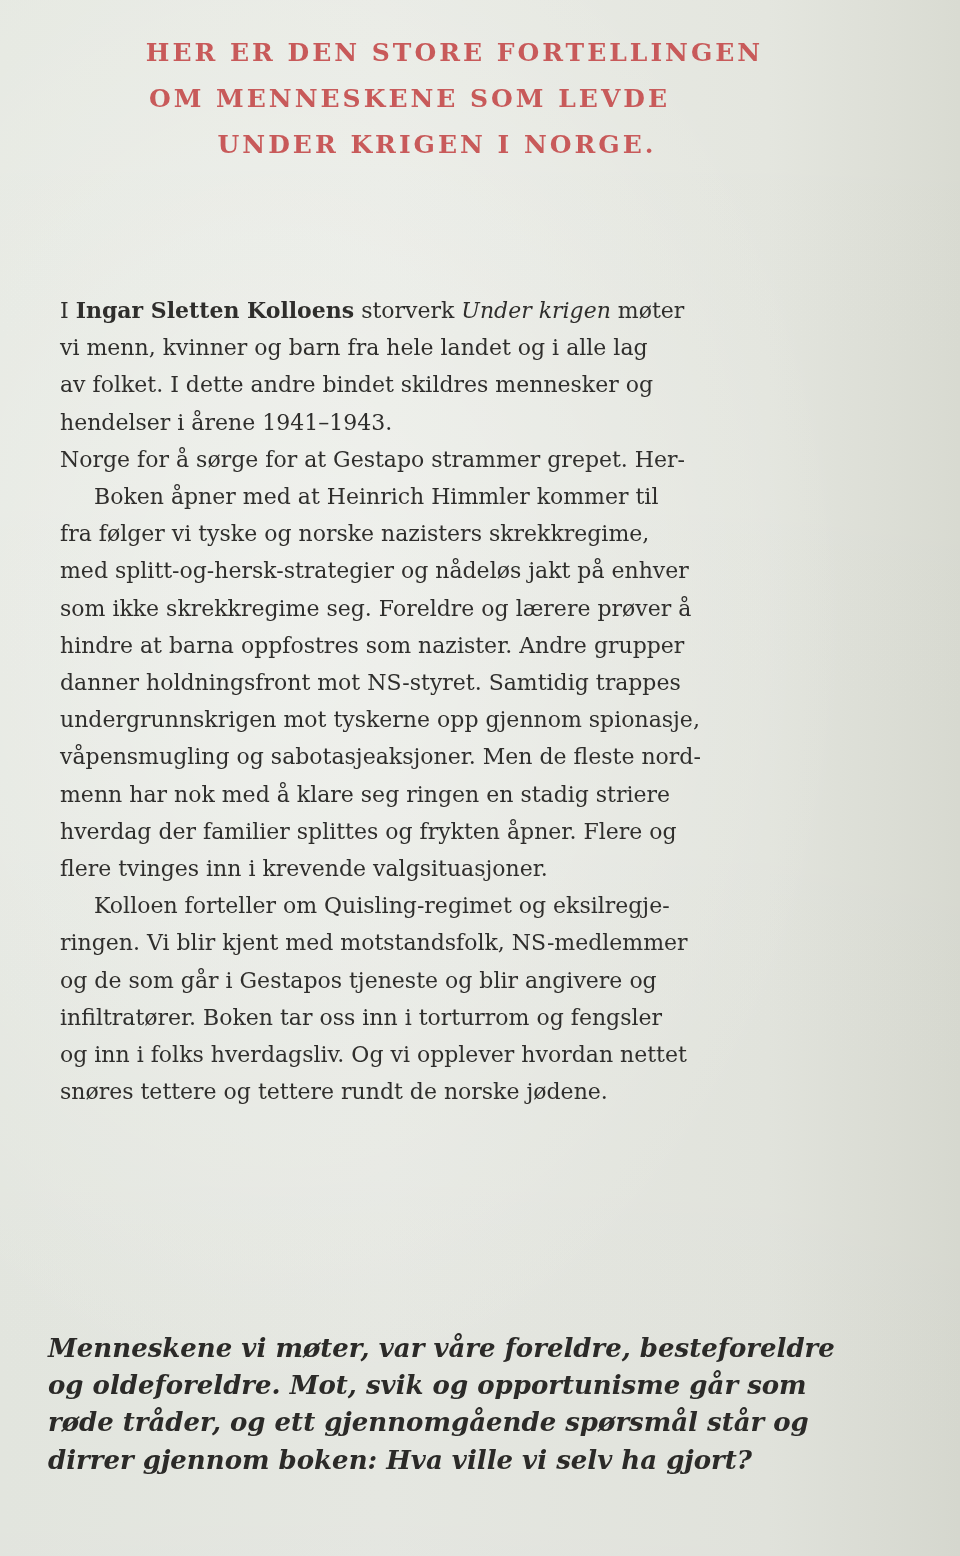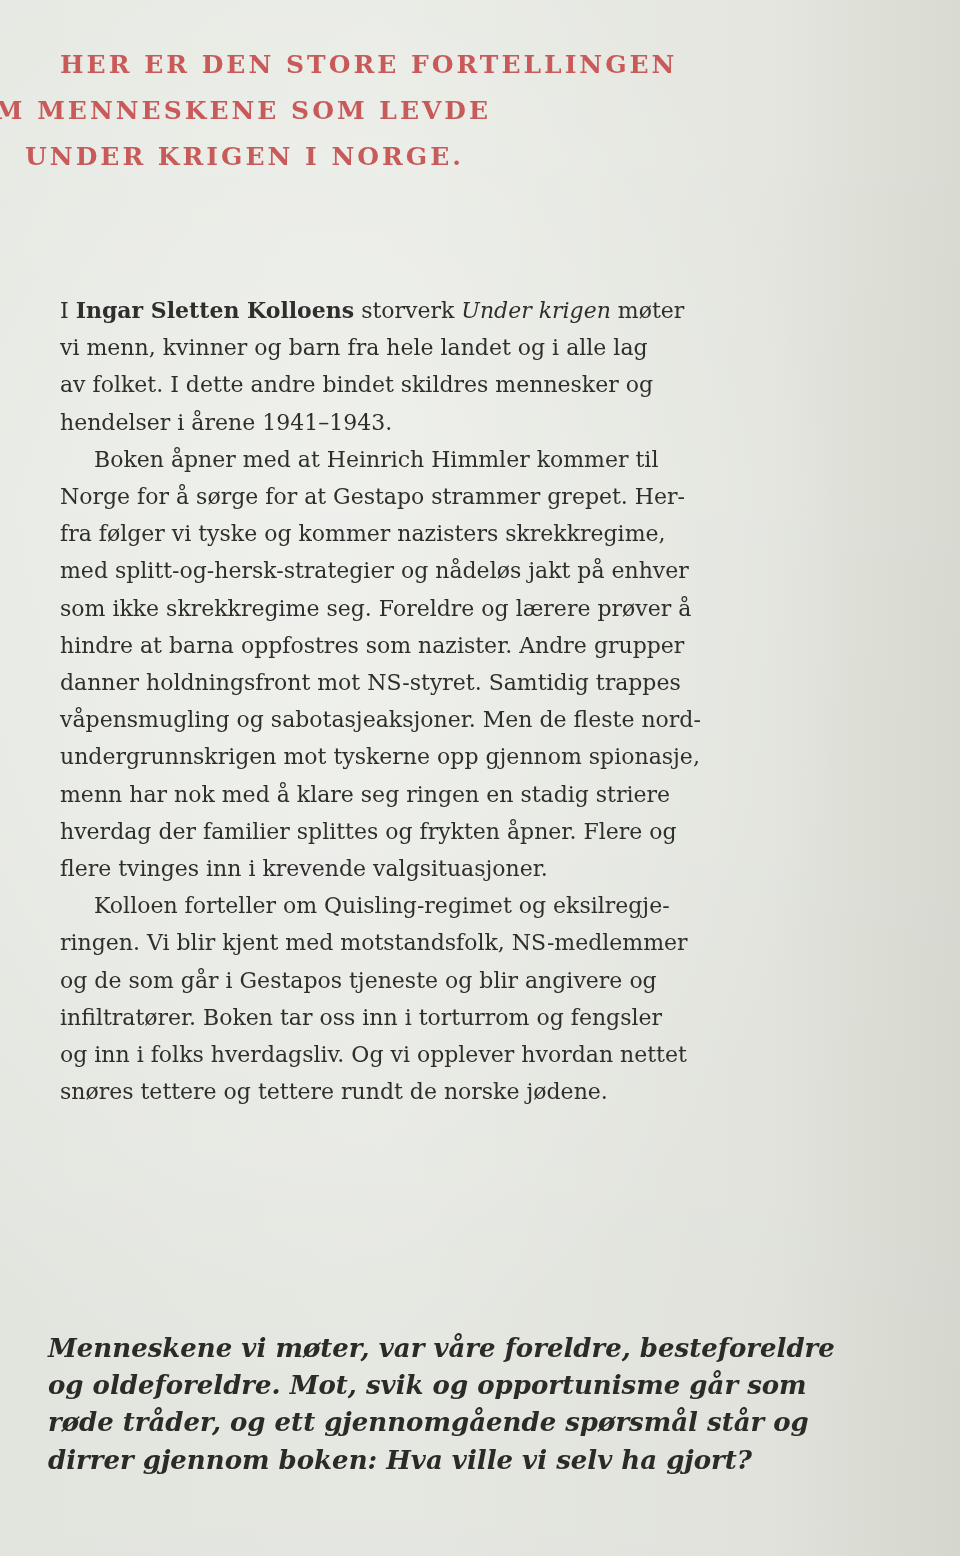--- a/index.html
+++ b/index.html
@@ -18,24 +18,24 @@
     .page {
       position: absolute;
       left: 0; top: 0;
       width: 960px; height: 1556px;
       background:
         radial-gradient(ellipse at 30% 40%, rgba(255,255,255,0.35), rgba(255,255,255,0) 60%),
         linear-gradient(180deg, rgba(0,0,0,0.0) 0%, rgba(0,0,0,0.02) 100%);
     }
     .headline {
       position: absolute;
-      top: 42px;
+      top: 30px;
       left: 0;
       width: 849px;
-      text-align: left;
+      text-align: center;
       color: #c85a5a;
       font-family: "DejaVu Serif", serif;
       font-weight: bold;
       font-size: 25px;
       letter-spacing: 3px;
       line-height: 46px;
       text-transform: uppercase;
       filter: blur(0.6px);
     }
     .headline .line { display: block; }
@@ -89,29 +89,29 @@
 
   <div class="body-text">
     <div class="para">
       <span class="line-span"><span>I </span><span class="bold">Ingar Sletten Kolloens</span><span> storverk </span><span class="italic">Under krigen</span><span> møter</span></span>
       <span class="line-span">vi menn, kvinner og barn fra hele landet og i alle lag</span>
       <span class="line-span">av folket. I dette andre bindet skildres mennesker og</span>
       <span class="line-span">hendelser i årene 1941–1943.</span>
     </div>
 
     <div class="para">
+      <span class="line-span">Norge for å sørge for at Gestapo strammer grepet. Her-</span>
       <span class="line-span" style="padding-left:34px">Boken åpner med at Heinrich Himmler kommer til</span>
-      <span class="line-span">Norge for å sørge for at Gestapo strammer grepet. Her-</span>
-      <span class="line-span">fra følger vi tyske og kommer nazisters skrekkregime,</span>
+      <span class="line-span">fra følger vi tyske og norske nazisters skrekkregime,</span>
       <span class="line-span">med splitt-og-hersk-strategier og nådeløs jakt på enhver</span>
       <span class="line-span">som ikke skrekkregime seg. Foreldre og lærere prøver å</span>
       <span class="line-span">hindre at barna oppfostres som nazister. Andre grupper</span>
       <span class="line-span">danner holdningsfront mot NS-styret. Samtidig trappes</span>
+      <span class="line-span">undergrunnskrigen mot tyskerne opp gjennom spionasje,</span>
       <span class="line-span">våpensmugling og sabotasjeaksjoner. Men de fleste nord-</span>
-      <span class="line-span">undergrunnskrigen mot tyskerne opp gjennom spionasje,</span>
       <span class="line-span">menn har nok med å klare seg ringen en stadig striere</span>
       <span class="line-span">hverdag der familier splittes og frykten åpner. Flere og</span>
       <span class="line-span">flere tvinges inn i krevende valgsituasjoner.</span>
     </div>
 
     <div class="para">
       <span class="line-span" style="padding-left:34px">Kolloen forteller om Quisling-regimet og eksilregje-</span>
       <span class="line-span">ringen. Vi blir kjent med motstandsfolk, NS-medlemmer</span>
       <span class="line-span">og de som går i Gestapos tjeneste og blir angivere og</span>
       <span class="line-span">infiltratører. Boken tar oss inn i torturrom og fengsler</span>

